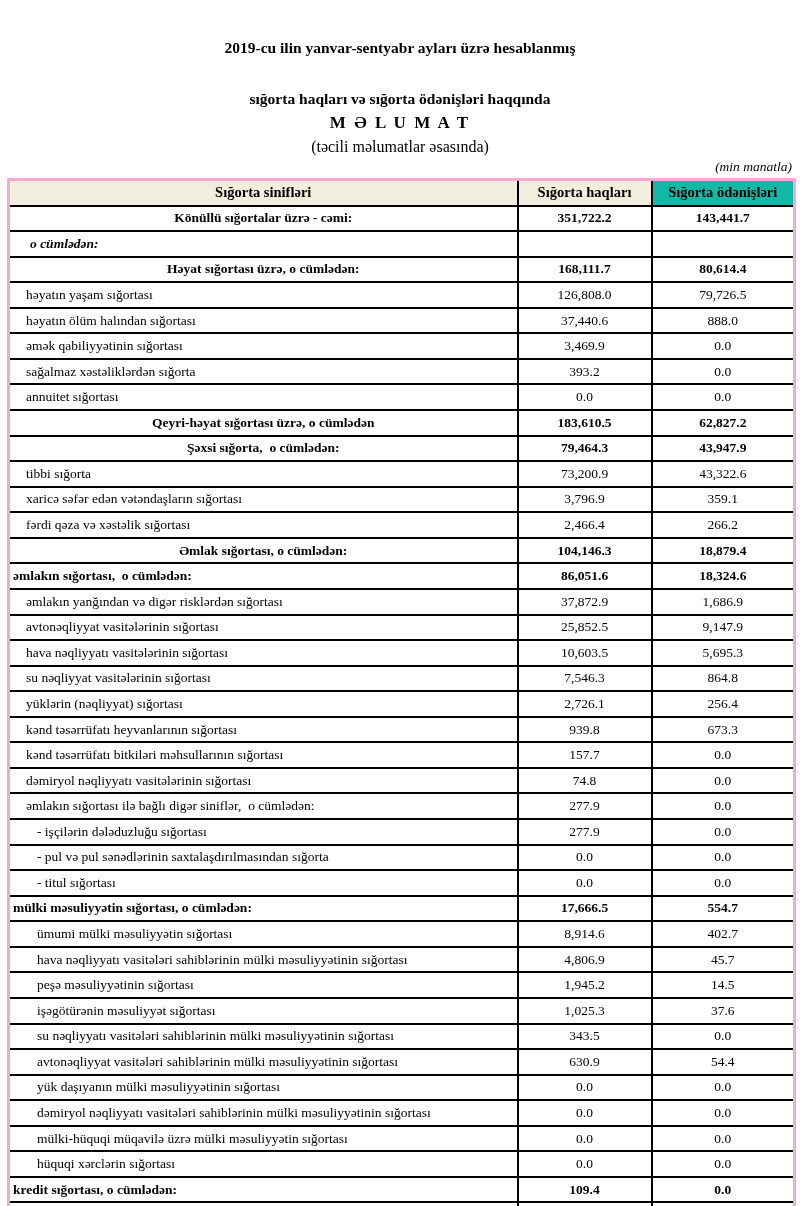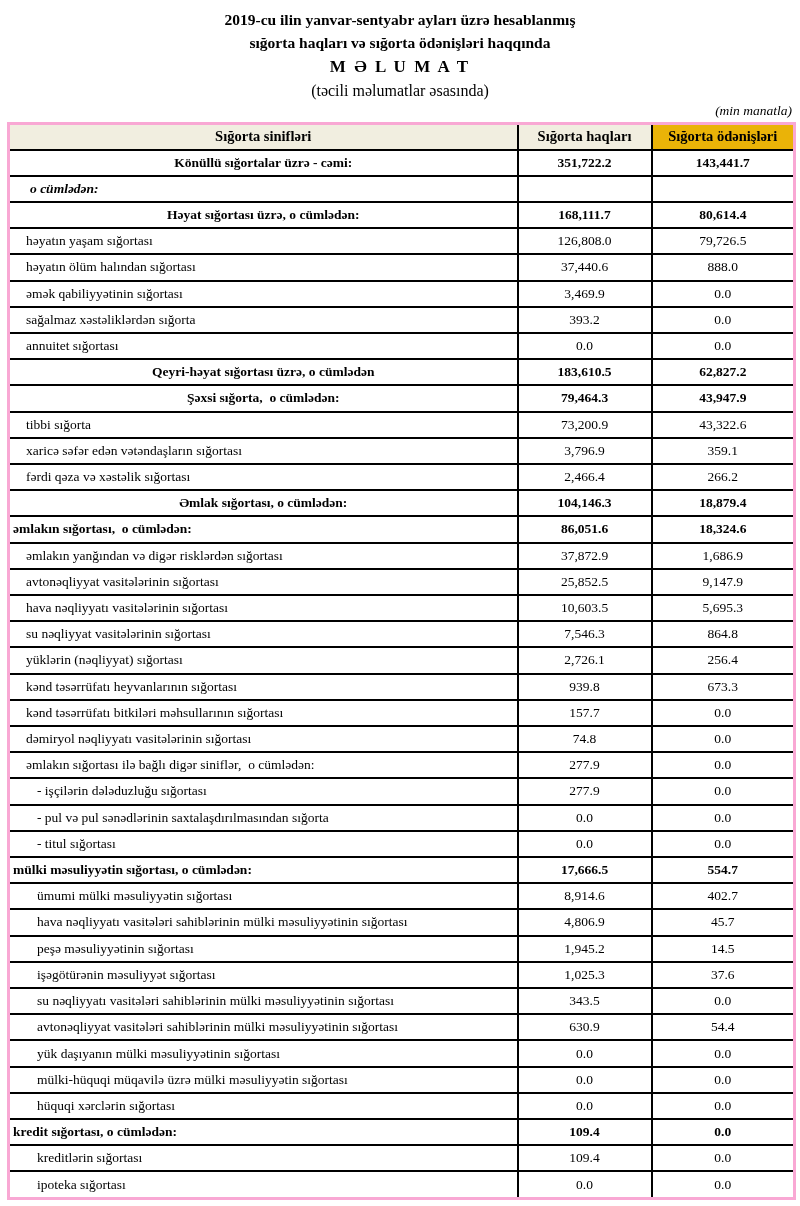--- a/index.html
+++ b/index.html
@@ -12,20 +12,21 @@
     overflow: hidden;
   }
   .doc { padding: 8px 7px 0 7px; }
 
   
   .title-block { text-align: center; }
   .t1, .t2 {
     font-weight: bold;
     font-size: 15.5px;
     line-height: 23px;
+    margin-top: 28px;
   }
   .t3 {
     font-weight: bold;
     font-size: 17px;
     letter-spacing: 2px;
     line-height: 24px;
     margin-top: 1px;
   }
   .t4 {
     font-size: 16px;
@@ -96,21 +97,21 @@
   <table>
     <colgroup>
       <col class="c-label">
       <col class="c-prem">
       <col class="c-pay">
     </colgroup>
     <thead>
       <tr>
         <th style="background: rgb(241, 238, 224);">Sığorta sinifləri</th>
         <th style="background: rgb(241, 238, 224);">Sığorta haqları</th>
-        <th style="background: #eab308;">Sığorta ödənişləri</th>
+        <th style="background: #14b8a6;">Sığorta ödənişləri</th>
       </tr>
     </thead>
     <tbody>
         <tr class="r-center-bold">
     <td class="label">Könüllü sığortalar üzrə - cəmi:</td>
     <td class="num">351,722.2</td>
     <td class="num">143,441.7</td>
   </tr>
         <tr class="r-flush-bold-italic">
     <td class="label">o cümlədən:</td>
@@ -276,20 +277,25 @@
     <td class="label">avtonəqliyyat vasitələri sahiblərinin mülki məsuliyyətinin sığortası</td>
     <td class="num">630.9</td>
     <td class="num">54.4</td>
   </tr>
         <tr class="r-sub">
     <td class="label">yük daşıyanın mülki məsuliyyətinin sığortası</td>
     <td class="num">0.0</td>
     <td class="num">0.0</td>
   </tr>
         <tr class="r-sub">
+    <td class="label">dəmiryol nəqliyyatı vasitələri sahiblərinin mülki məsuliyyətinin sığortası</td>
+    <td class="num">0.0</td>
+    <td class="num">0.0</td>
+  </tr>
+        <tr class="r-sub">
     <td class="label">mülki-hüquqi müqavilə üzrə mülki məsuliyyətin sığortası</td>
     <td class="num">0.0</td>
     <td class="num">0.0</td>
   </tr>
         <tr class="r-sub">
     <td class="label">hüquqi xərclərin sığortası</td>
     <td class="num">0.0</td>
     <td class="num">0.0</td>
   </tr>
         <tr class="r-flush-bold">

